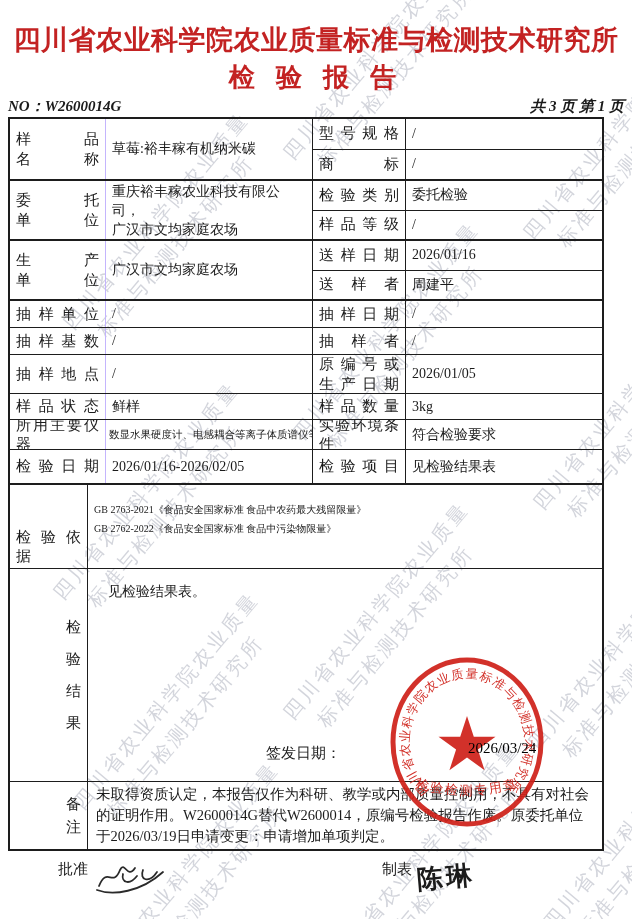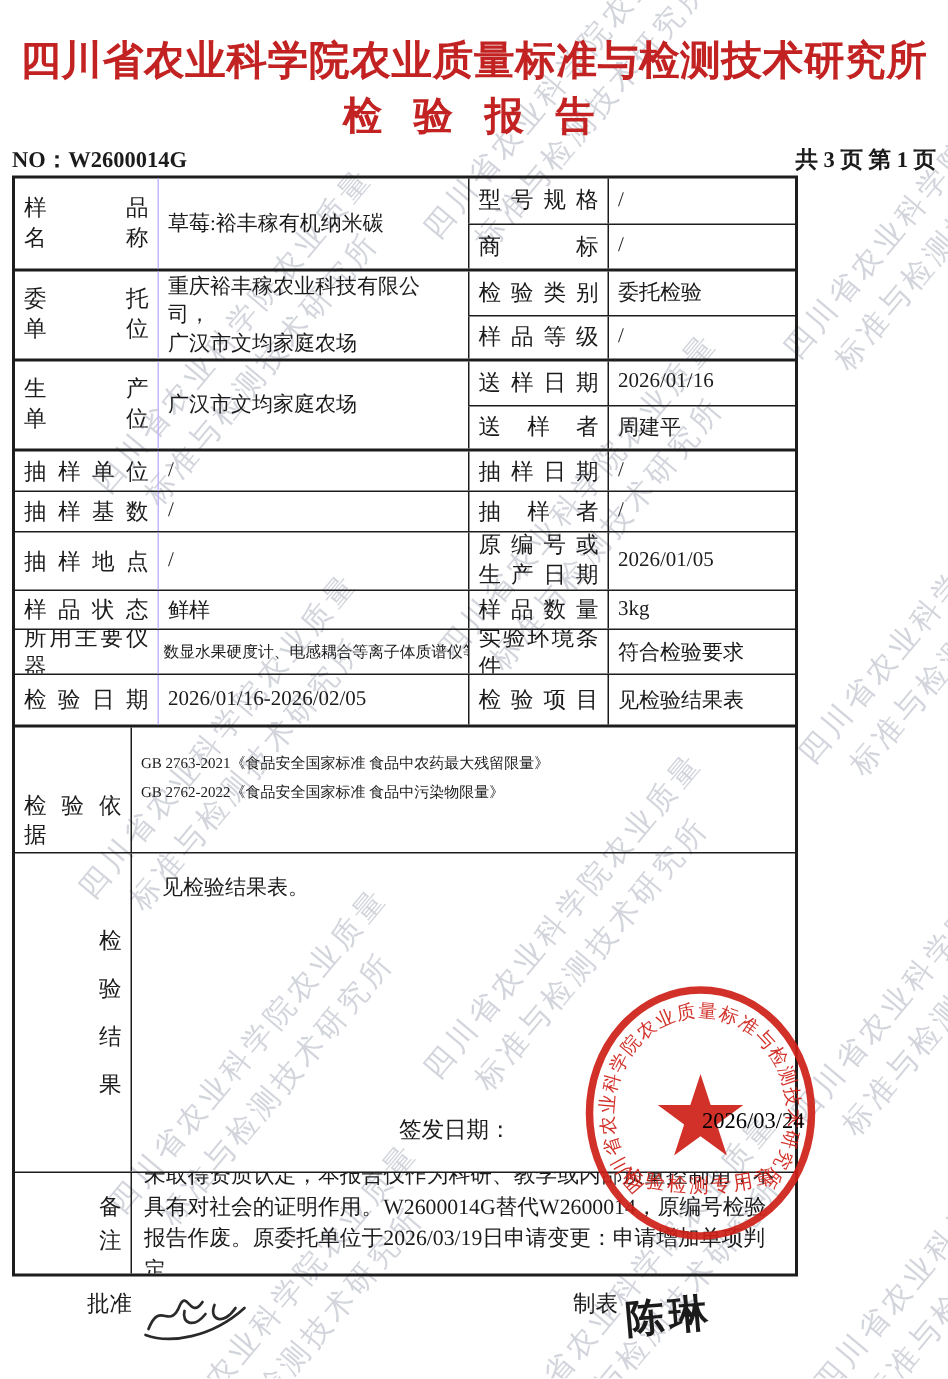--- a/index.html
+++ b/index.html
@@ -16,24 +16,24 @@
 
   
   .content{position:absolute;inset:0;z-index:1;}
   .institute{position:absolute;top:22px;left:0;width:632px;text-align:center;
              font-size:27px;font-weight:bold;color:#c32222;letter-spacing:0.5px;
              font-family:"Liberation Sans","DejaVu Sans",sans-serif;}
   .doc-title{position:absolute;top:60px;left:0;width:632px;text-align:center;
              font-size:26px;font-weight:bold;color:#c32222;letter-spacing:7px;
              font-family:"Liberation Sans","DejaVu Sans",sans-serif;}
   .no-row{position:absolute;top:97px;left:8px;width:616px;display:flex;
-          justify-content:space-between;font-size:15px;font-weight:bold;}
-
-  
-  .rpt{position:absolute;top:117px;left:8px;width:524px;border:2px solid #1d1d1d;
+          justify-content:space-between;font-size:15px;font-weight:bold;font-style:italic;}
+
+  
+  .rpt{position:absolute;top:117px;left:8px;width:596px;border:2px solid #1d1d1d;
        box-sizing:border-box;font-size:14px;}
   .trow{display:flex;box-sizing:border-box;border-top:1px solid #1d1d1d;}
   .trow.first{border-top:none;}
   .trow.major{border-top:2px solid #1d1d1d;}
   .cell{box-sizing:border-box;display:flex;align-items:center;padding:2px 6px;overflow:hidden;}
   .lbl{justify-content:center;}
   .lbl .j{display:block;width:100%;text-align:justify;text-align-last:justify;font-size:15px;}
   .lbl .j2{line-height:20px;}
   .c1{width:95px;}
   .c2{width:207px;border-left:1px solid #c4b5fd;}

